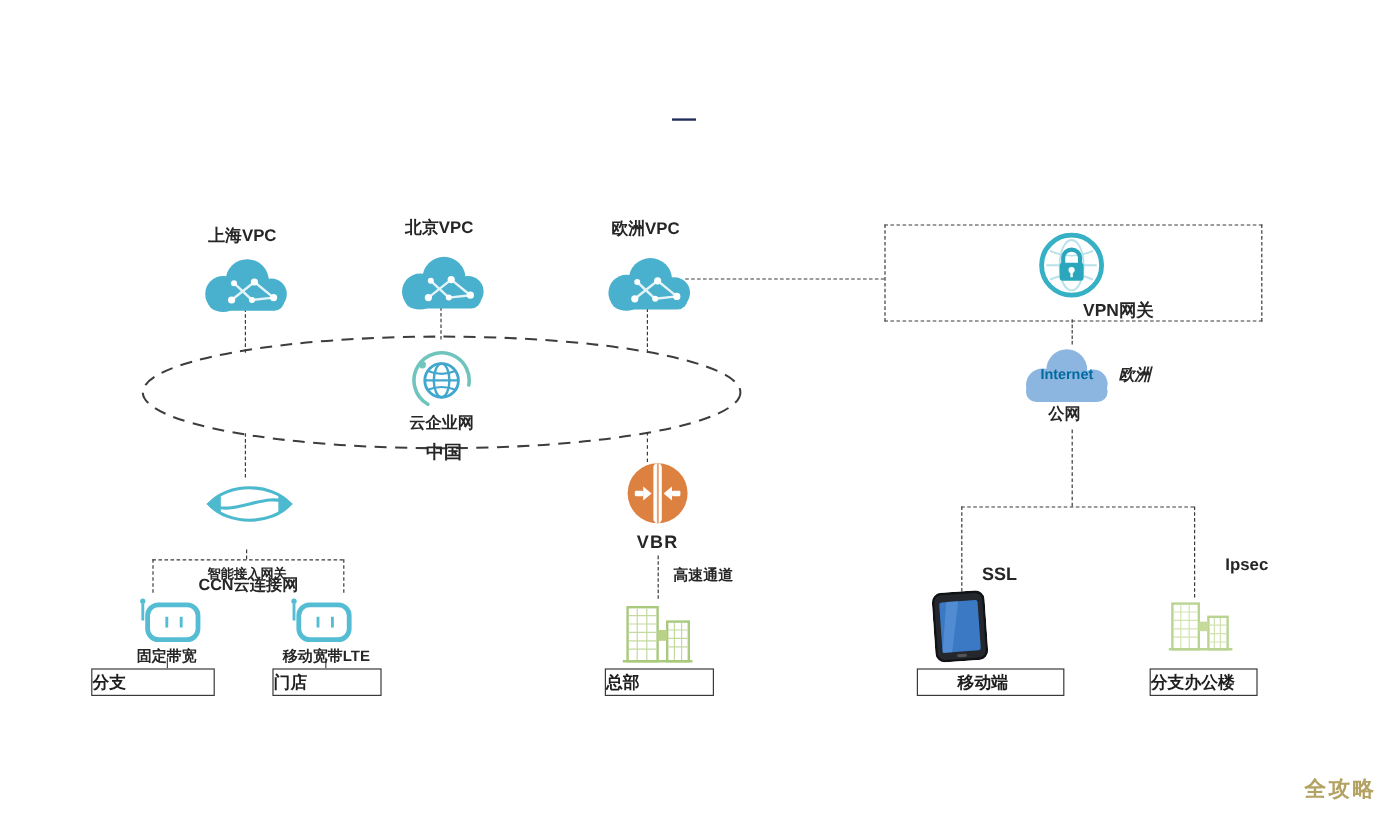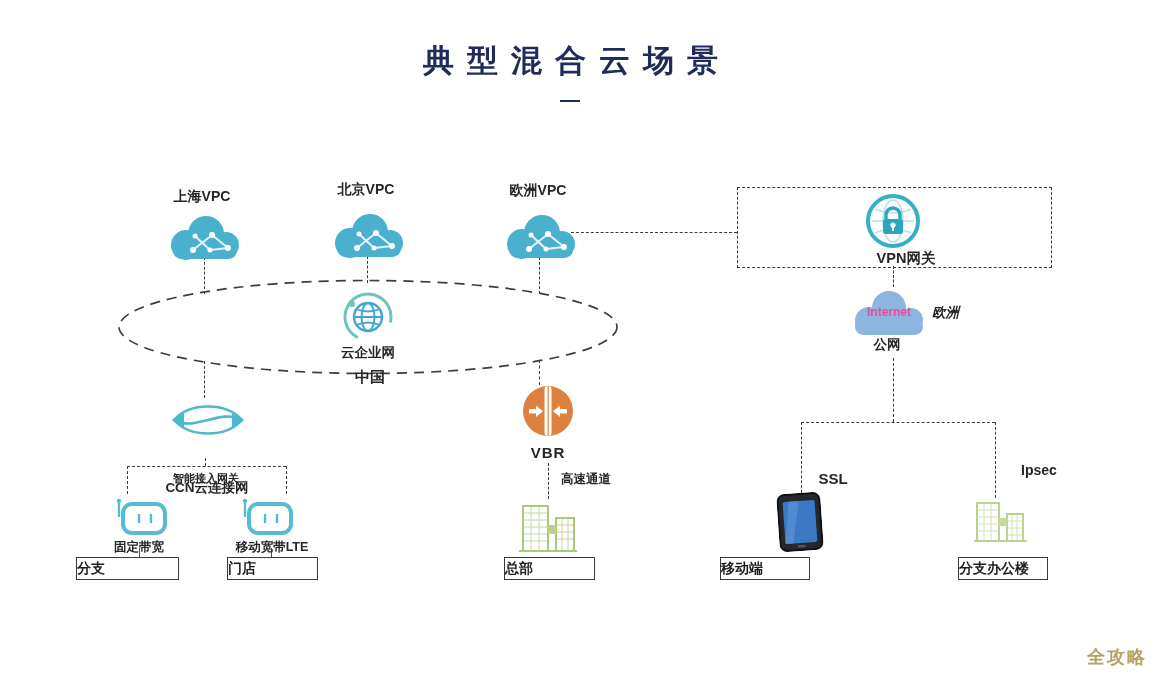--- a/index.html
+++ b/index.html
@@ -19,29 +19,28 @@
   .hline { position:absolute; height:0; border-top:1.6px dashed #3b3b3b; z-index:1; }
   .tick  { position:absolute; width:0; border-left:1.4px solid #4a4a4a; z-index:1; }
 
   .node-box { position:absolute; height:21px; line-height:21px; border:1.6px solid #3a3a3a;
               background:#fff; text-align:left; font-weight:bold; font-size:14px;
               color:#1e1e1e; z-index:3; }
   .icon { position:absolute; z-index:2; }
   .dashed-rect { position:absolute; border:1.6px dashed #3b3b3b; background:transparent; z-index:1; }
   .watermark { position:absolute; right:7px; top:645px; font-size:18px; font-weight:bold;
                letter-spacing:2px; color:#b4a263; z-index:4; }
-  .internet-text { position:absolute; font-weight:bold; font-size:12px; color:#ec4899;
+  .internet-text { position:absolute; font-weight:bold; font-size:12px; color:#0369a1;
                    transform:translateX(-50%); z-index:3; }
 </style>
 </head>
 <body>
 
 <div id="canvas">
 
-  <div class="title">典型混合云场景</div>
   <div class="title-dash">—</div>
 
   <div class="lbl" style="left:202px; top:188px; font-size:14px;">上海VPC</div>
   <svg class="icon" style="left:165px; top:210px;" width="78" height="54" viewBox="0 0 78 54">
     <g fill="#49b0cd">
       <circle cx="21" cy="35" r="15"></circle>
         <circle cx="41" cy="24" r="18"></circle>
         <circle cx="61" cy="35" r="13"></circle>
       <rect x="8" y="32" width="64" height="17" rx="8.5"></rect>
     </g>
@@ -214,21 +213,21 @@
       <ellipse cx="28" cy="28" rx="10" ry="21"></ellipse>
       <line x1="7" y1="28" x2="49" y2="28"></line>
       <path d="M10,16 Q28,24 46,16"></path>
       <path d="M10,40 Q28,32 46,40"></path>
     </g>
     <path d="M21,27 v-5 a7,7 0 0 1 14,0 v5" fill="none" stroke="#2ba7bd" stroke-width="3.4"></path>
     <rect x="18" y="26" width="20" height="15" rx="2.5" fill="#2ba7bd"></rect>
     <circle cx="28" cy="32" r="2.6" fill="#fff"></circle>
     <rect x="27" y="33" width="2" height="5" fill="#fff"></rect>
   </svg>
-  <div class="lbl" style="left:906px; top:249px; font-size:14.5px;">VPN网关</div>
+  <div class="lbl" style="left:932px; top:249px; font-size:14.5px;">VPN网关</div>
 
   <div class="vline" style="left:893px; top:266px; height:21px;"></div>
 
   <svg class="icon" style="left:845px; top:285px;" width="88" height="54" viewBox="0 0 88 54">
     <g fill="#8cb6df">
       <circle cx="24" cy="36" r="14"></circle>
         <circle cx="44" cy="23" r="17"></circle>
         <circle cx="66" cy="35" r="12"></circle>
       <rect x="10" y="33" width="68" height="17" rx="8.5"></rect>
     </g>
@@ -267,18 +266,18 @@
       <line x1="37" y1="23" x2="51" y2="23"></line>
         <line x1="37" y1="30" x2="51" y2="30"></line>
       <line x1="37" y1="37" x2="51" y2="37"></line>
         <line x1="41" y1="17" x2="41" y2="42"></line>
       <line x1="46" y1="17" x2="46" y2="42"></line>
     </g>
     <rect x="28" y="20" width="8" height="8" fill="#c6da9b"></rect>
     <line x1="3" y1="43" x2="56" y2="43" stroke="#b9d490" stroke-width="2"></line>
   </svg>
 
-  <div class="node-box" style="left:720px; top:557px; width:88px;">移动端</div>
+  <div class="node-box" style="left:764px; top:557px; width:88px;padding-left:33px;">移动端</div>
   <div class="node-box" style="left:958px; top:557px; width:88px;">分支办公楼</div>
 
   <div class="watermark">全攻略</div>
 
 </div>
 
 </body></html>

